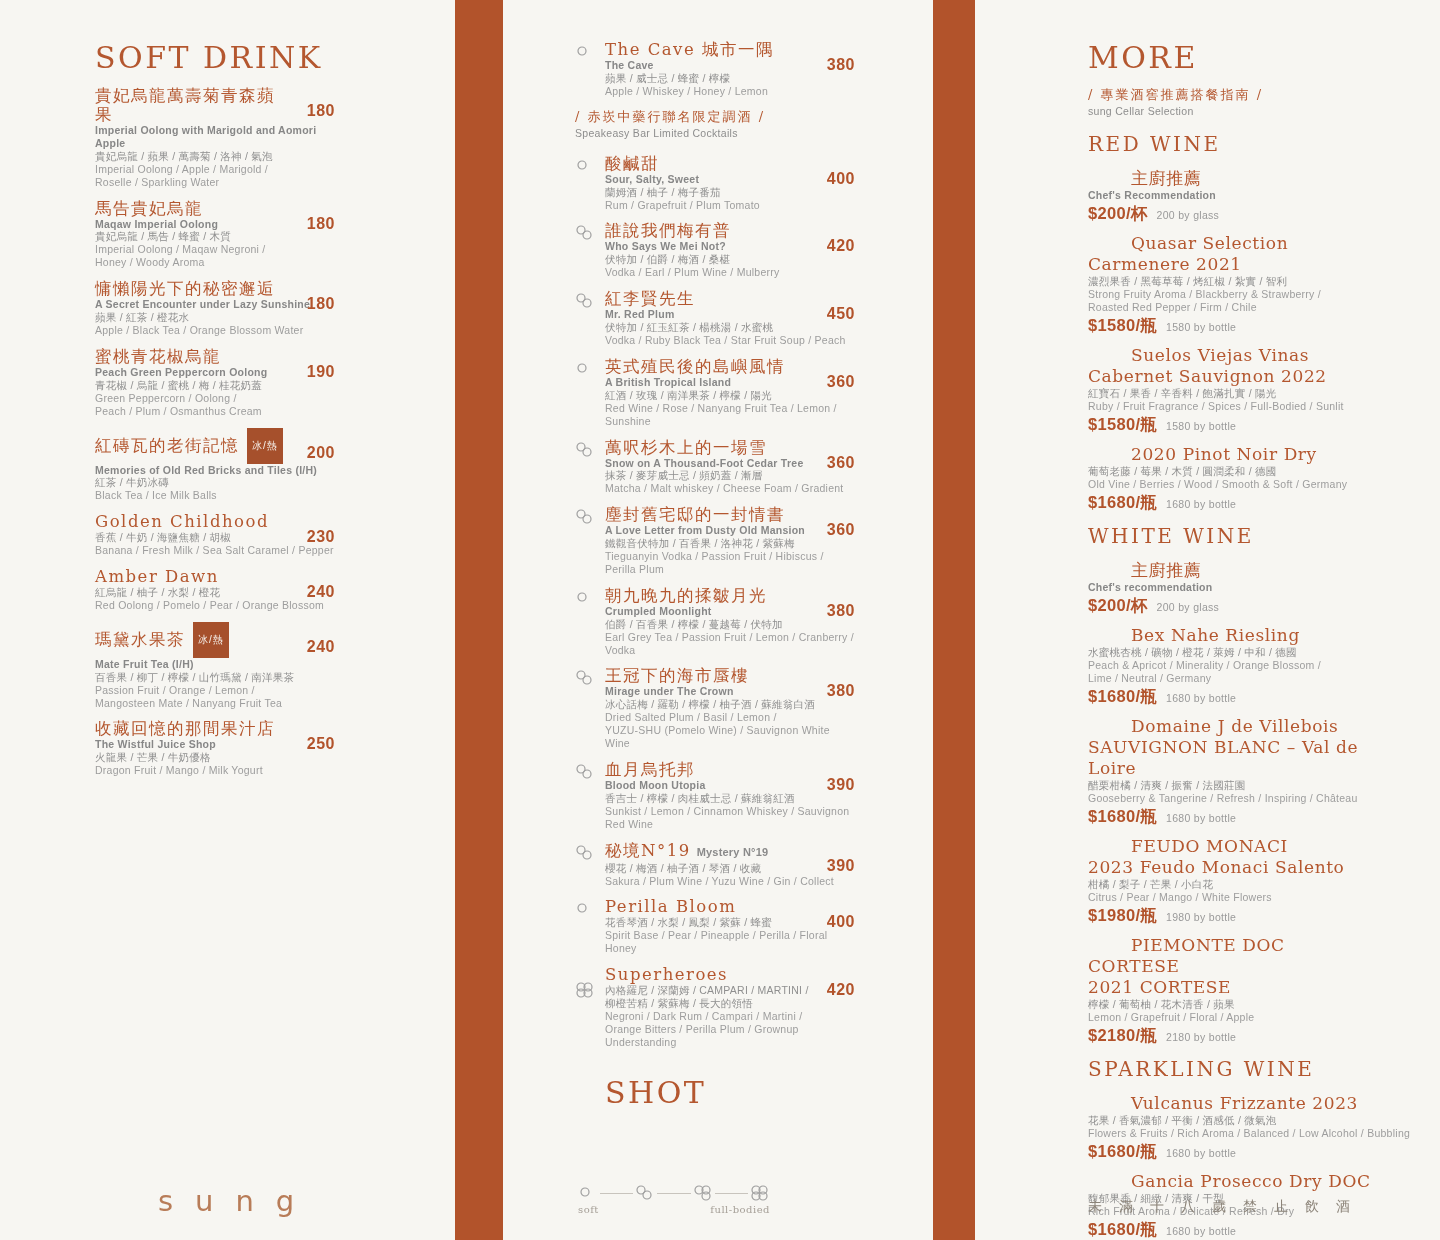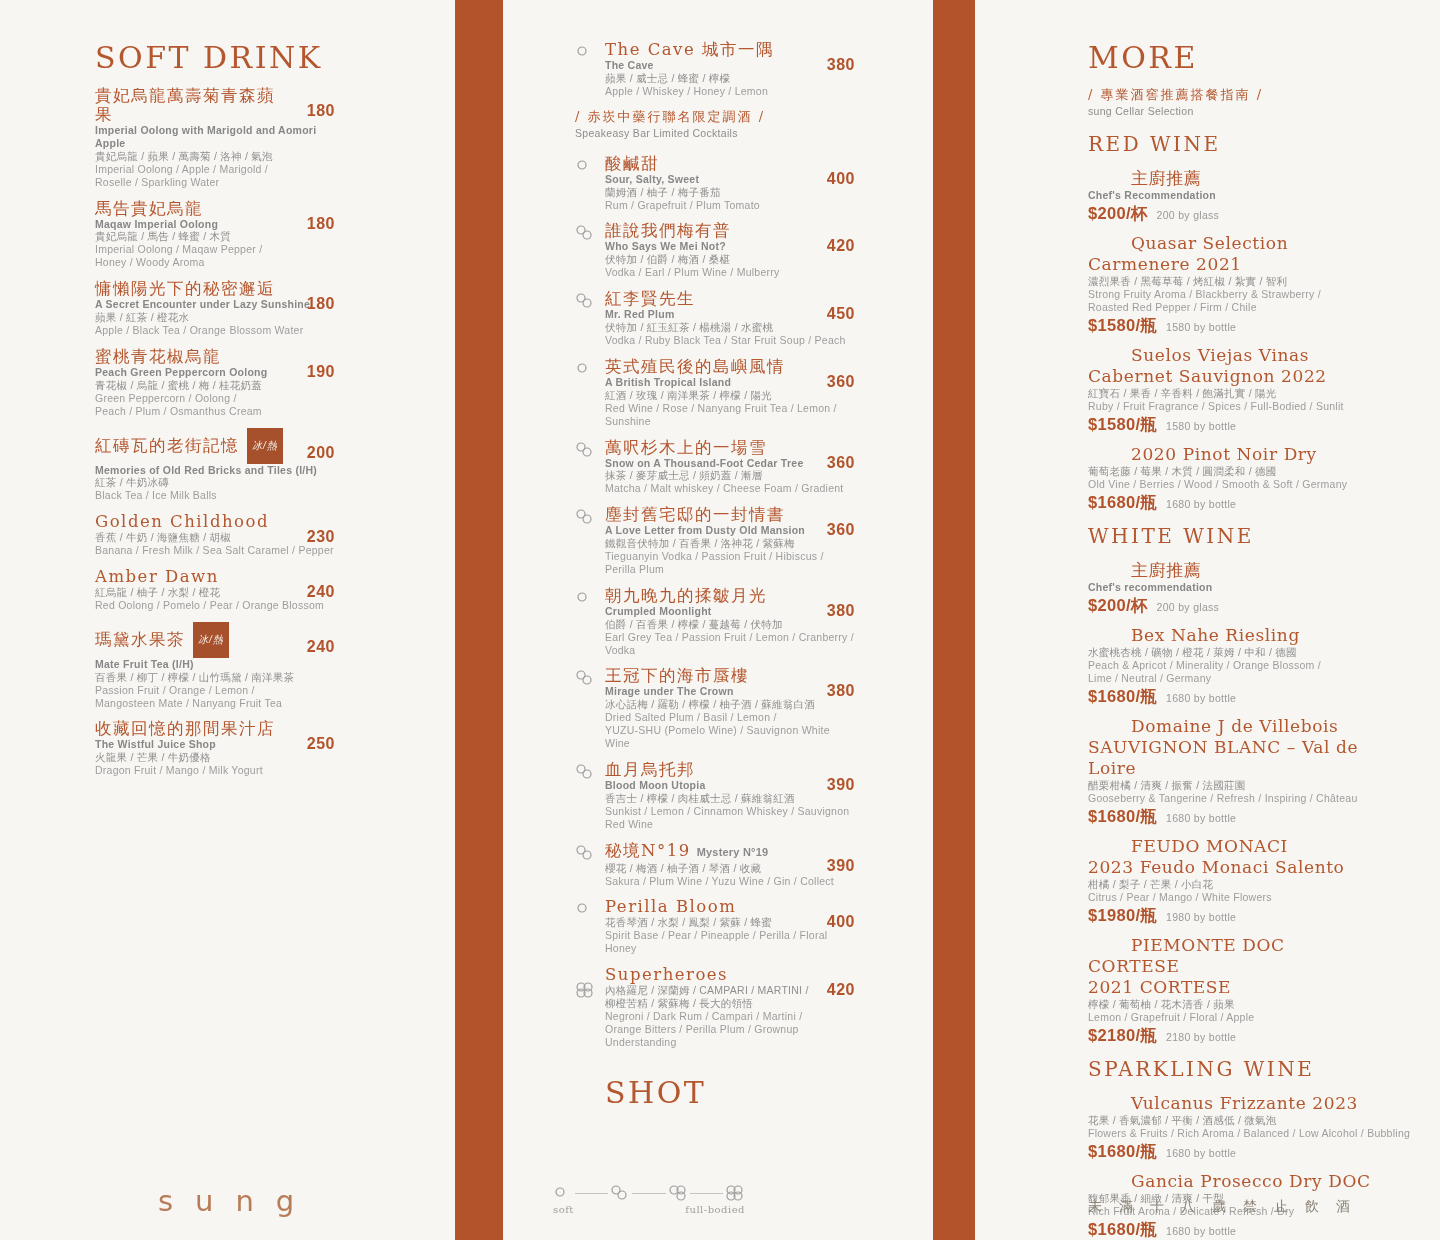--- a/index.html
+++ b/index.html
@@ -62,37 +62,37 @@
   }
   .sub,.ing{
     font-size:10.5px;line-height:12.9px;letter-spacing:0.25px;white-space:pre-line;
   }
   .sub{color:#878787;font-weight:600;}
   .ing.zh{color:#8f8f8f;}
   .ing.en{color:var(--gray-light);}
   .col-right .ing{line-height:13px;}
 
   .badge{display:inline-block;font-family:"Liberation Sans",sans-serif;vertical-align:2px;margin-left:8px;}
-  .badge-fill{background:#a6502c;color:#f7f3ee;font-size:10px;line-height:14px;padding:11px 5px;letter-spacing:1px;font-style:italic;}
+  .badge-fill{background:#a6502c;color:#f7f3ee;font-size:10px;line-height:14px;padding:11px 5px;letter-spacing:1px;}
 
   .price-row{margin-top:3px;line-height:16px;margin-bottom:2px;}
   .price-main{color:var(--accent-deep);font-weight:700;font-size:16.5px;letter-spacing:0.3px;}
   .price-sub{color:#9a9a9a;font-size:10.5px;margin-left:9px;letter-spacing:0.3px;}
 
   .rings{width:20px;height:18px;display:block;}
   .rings circle{fill:none;stroke:#9f9f9f;stroke-width:1.2;}
   .icon-cell{position:absolute;left:0;top:3px;}
   .icon-low{top:16px;}
 
   .logo{
     position:absolute;left:158px;top:1184px;
     font-family:"DejaVu Sans",sans-serif;font-size:29px;color:#b87c58;
     letter-spacing:22px;
   }
-  .legend{position:absolute;left:553px;top:1184px;width:192px;}
+  .legend{position:absolute;left:578px;top:1184px;width:192px;}
   .legend-glyphs{display:flex;align-items:center;}
   .legend-glyphs .rings{flex:0 0 auto;}
   .legend-line{flex:1 1 auto;height:1px;background:#c8c4bd;margin:0 2px;}
   .legend-labels{display:flex;justify-content:space-between;margin-top:2px;}
   .legend-labels span{font-family:"DejaVu Serif",serif;font-size:10px;color:#a59f97;letter-spacing:0.5px;}
 
   .warning{
     position:absolute;left:1088px;top:1198px;width:290px;
     font-family:"DejaVu Serif",serif;font-size:14px;color:#8b8378;
     letter-spacing:17px;white-space:nowrap;
@@ -112,21 +112,21 @@
           <div class="row"><span class="name">貴妃烏龍萬壽菊青森蘋果</span><span class="price">180</span></div>
           <div class="sub">Imperial Oolong with Marigold and Aomori Apple</div>
           <div class="ing zh">貴妃烏龍 / 蘋果 / 萬壽菊 / 洛神 / 氣泡</div>
           <div class="ing en">Imperial Oolong / Apple / Marigold /
 Roselle / Sparkling Water</div>
         </div>
         <div class="item">
           <div class="row"><span class="name">馬告貴妃烏龍</span><span class="price">180</span></div>
           <div class="sub">Maqaw Imperial Oolong</div>
           <div class="ing zh">貴妃烏龍 / 馬告 / 蜂蜜 / 木質</div>
-          <div class="ing en">Imperial Oolong / Maqaw Pepper /
+          <div class="ing en">Imperial Oolong / Maqaw Negroni /
 Honey / Woody Aroma</div>
         </div>
         <div class="item">
           <div class="row"><span class="name">慵懶陽光下的秘密邂逅</span><span class="price">180</span></div>
           <div class="sub">A Secret Encounter under Lazy Sunshine</div>
           <div class="ing zh">蘋果 / 紅茶 / 橙花水</div>
           <div class="ing en">Apple / Black Tea / Orange Blossom Water</div>
         </div>
         <div class="item">
           <div class="row"><span class="name">蜜桃青花椒烏龍</span><span class="price">190</span></div>

